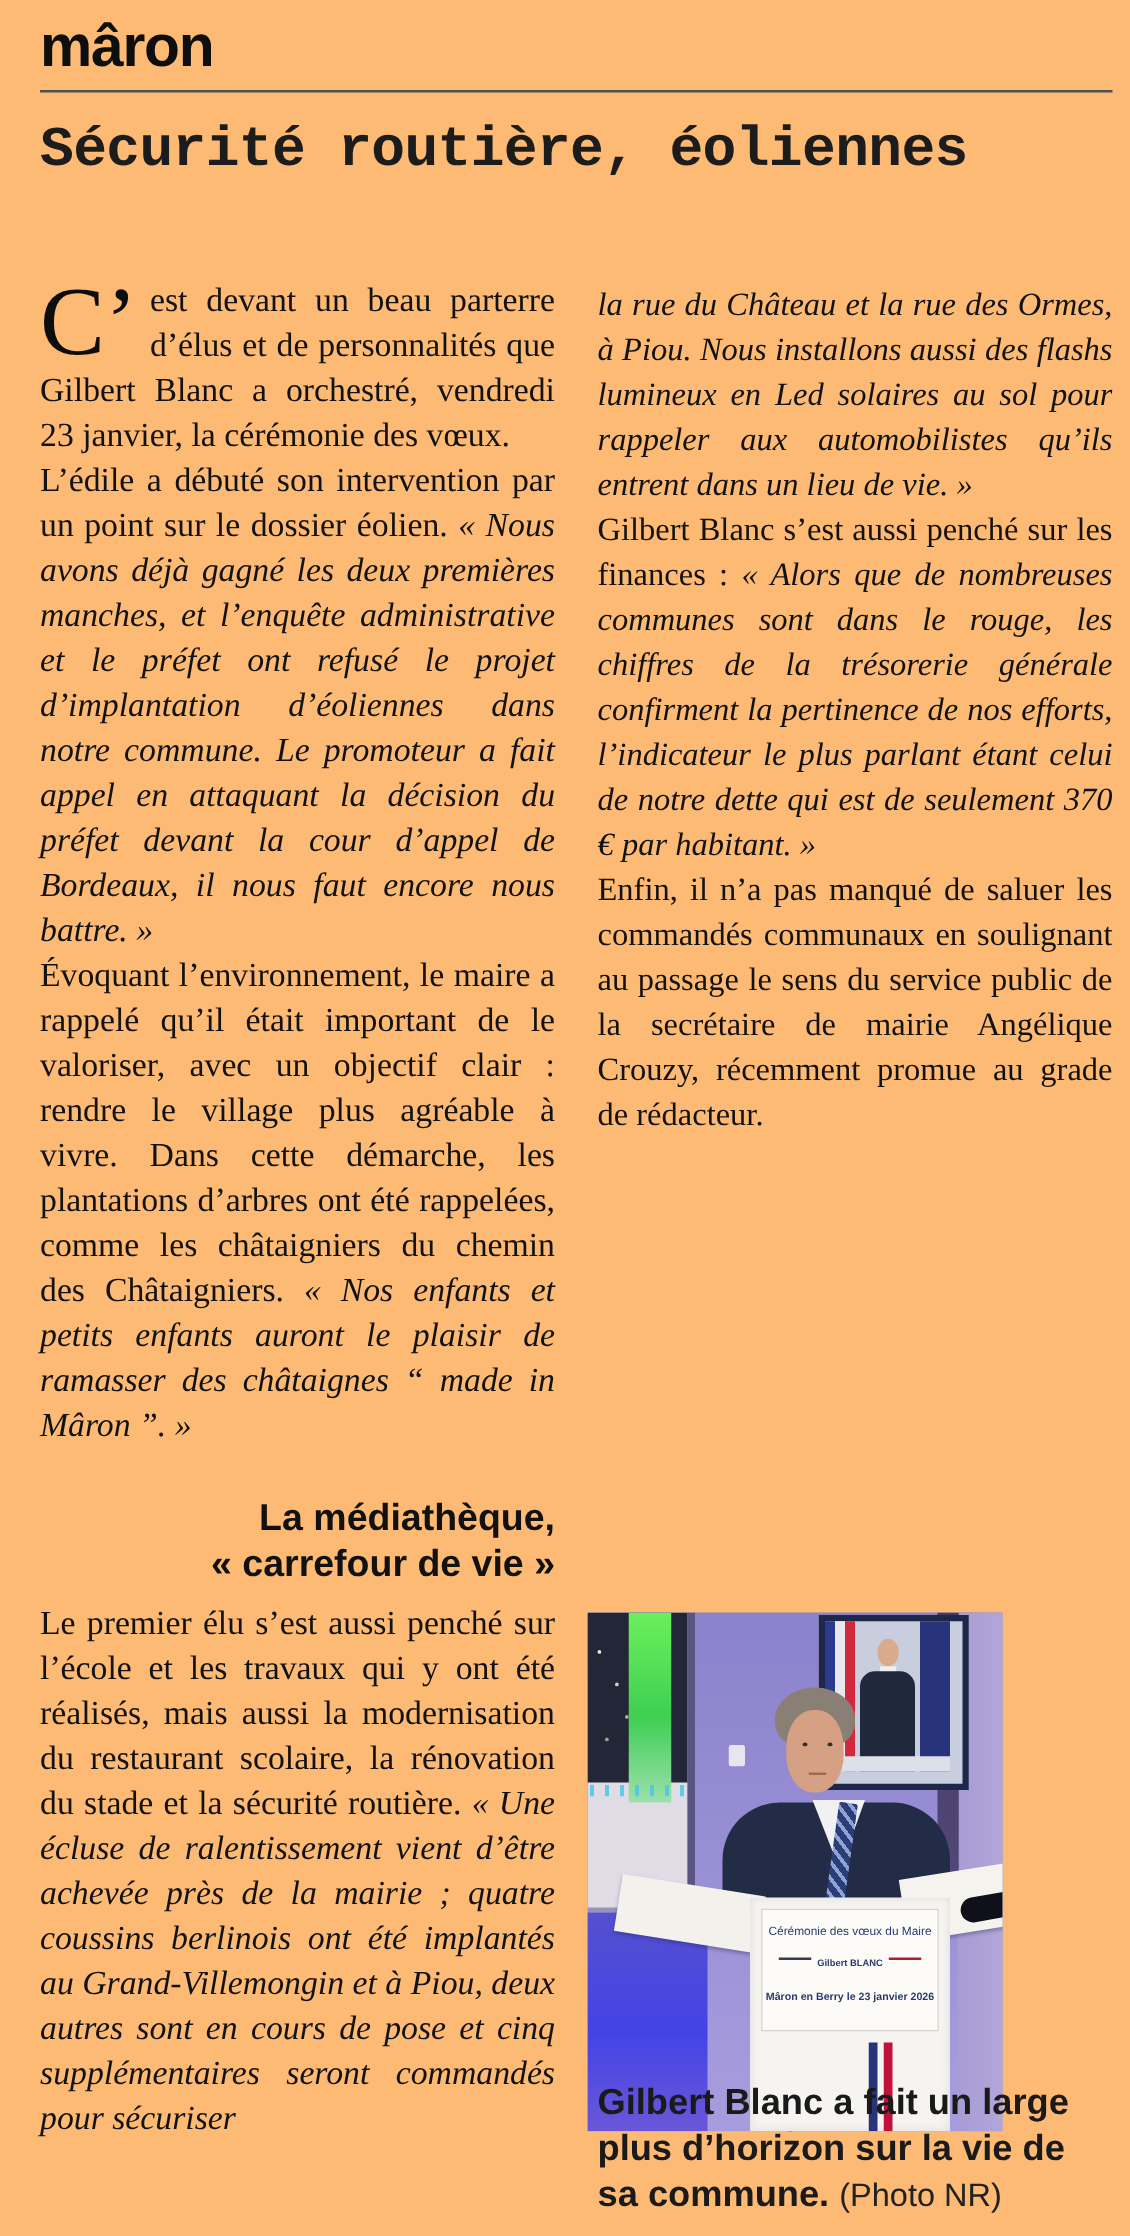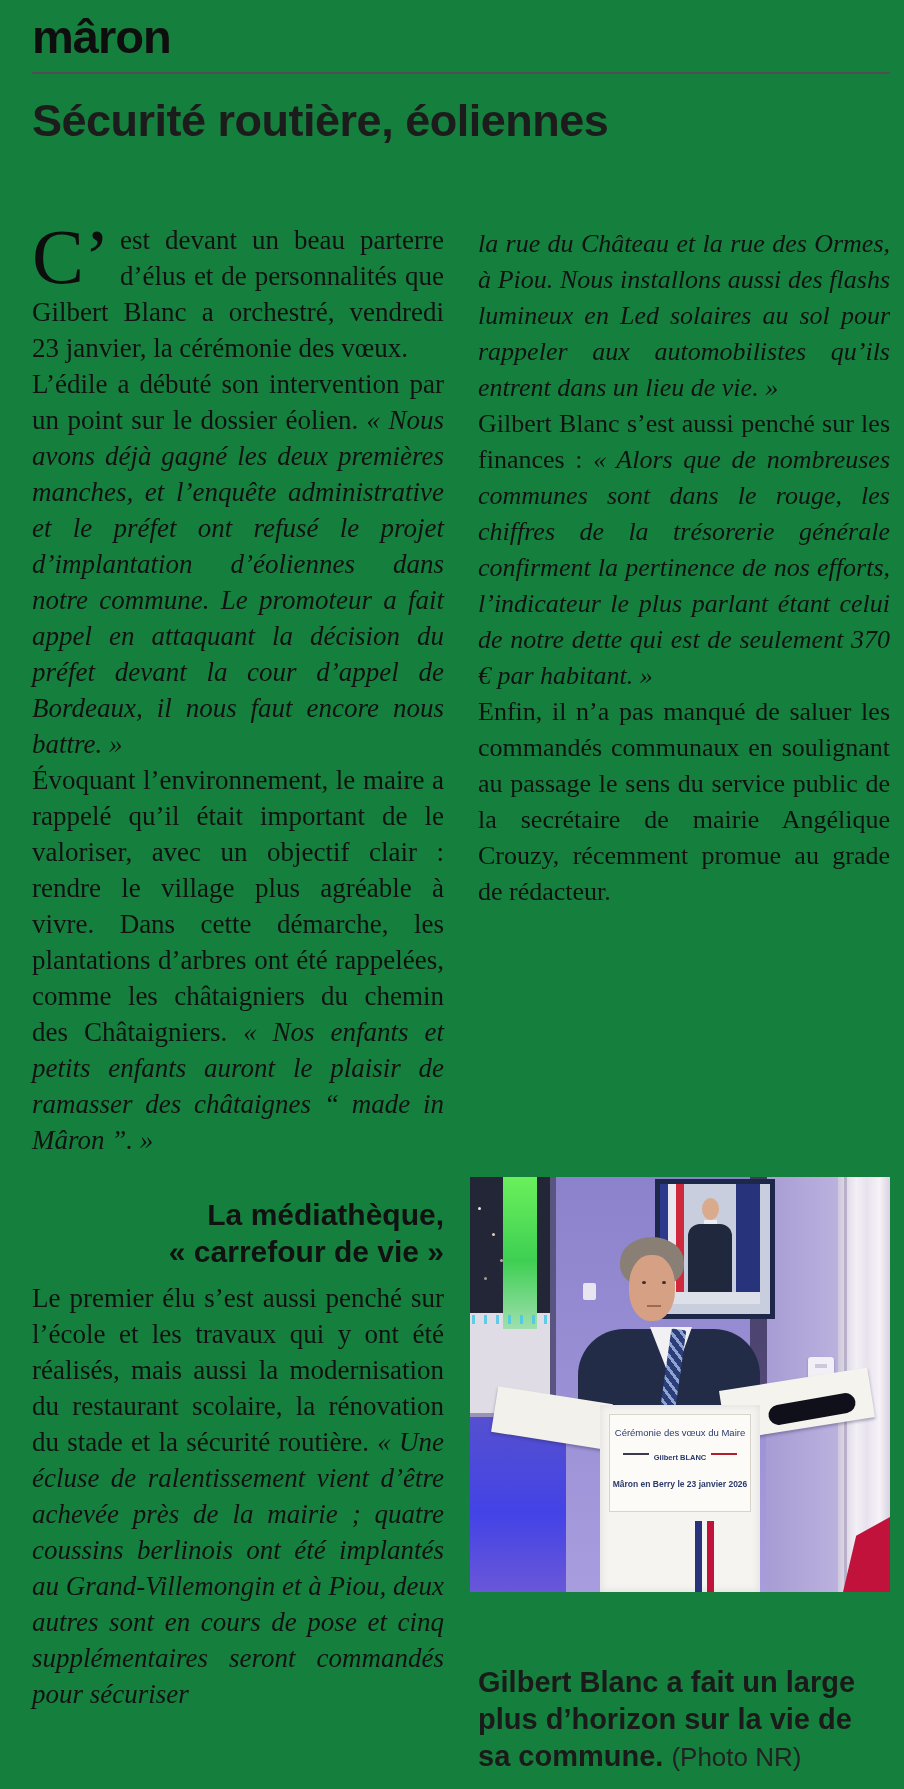--- a/index.html
+++ b/index.html
@@ -1,18 +1,18 @@
 <!DOCTYPE html>
 <html lang="fr"><head>
 <meta charset="utf-8">
 <style>
   html,body { margin:0; padding:0; background:#ffffff; }
   #page {
     position:relative; width:904px; height:1789px;
-    background:#15803d; overflow:hidden;
+    background:#fdba74; overflow:hidden;
     font-family:"Liberation Serif", serif; color:#101010;
   }
 
   
   .masthead {
     position:absolute; left:32px; top:8px; width:858px;
     font-family:"Liberation Sans", sans-serif; font-weight:bold;
     font-size:47px; line-height:58px; color:#0e0e0e; letter-spacing:-1px;
   }
   .masthead-rule {
@@ -43,21 +43,21 @@
   }
   .subheading {
     margin:38px 0 10px 0;
     font-family:"Liberation Sans", sans-serif; font-weight:bold;
     font-size:30px; line-height:37px; color:#111; text-align:left;
   }
   .subheading span { display:block;text-align:right; }
 
   
   .photo {
-    position:absolute; left:470px; top:1177px; width:420px; height:415px;
+    position:absolute; left:470px; top:1290px; width:332px; height:415px;
     overflow:hidden; background:linear-gradient(180deg,#8b82cc,#9c92d6 60%,#a79dde);
   }
   .photo div { position:absolute; }
   .wall-right { left:296px; top:0; width:124px; height:415px;
     background:linear-gradient(90deg,#a79cd4,#bcb2de 60%,#c3bade); }
   .doorway { left:280px; top:0; width:17px; height:235px;
     background:linear-gradient(180deg,#3f3a5e,#55497a); }
   .curtain { left:368px; top:0; width:52px; height:415px;
     background:linear-gradient(90deg,#cfc8dc,#f3eff5 35%,#e8e2ee 55%,#f6f2f7 80%,#d8d1e2); }
   .curtain-crease { left:374px; top:0; width:3px; height:415px; background:#b9b0c9; }
@@ -137,21 +137,21 @@
   .cap-credit { font-weight:normal; font-size:26px; color:#222; }
 </style>
 </head>
 <body>
 
 <div id="page">
 
   <div class="masthead">mâron</div>
   <div class="masthead-rule"></div>
 
-  <h1 class="headline" style="margin:0;">
+  <h1 class="headline" style="margin:0;font-family:Liberation Mono, monospace;">
     <span>Sécurité routière, éoliennes</span>
   </h1>
 
   <div class="col" id="col1">
     <p><span class="dropcap">C’</span><span>est devant un beau parterre d’élus et de personnalités que Gilbert Blanc a orchestré, vendredi 23 janvier, la cérémonie des vœux.</span></p>
     <p><span>L’édile a débuté son intervention par un point sur le dossier éolien. </span><span class="q">« Nous avons déjà gagné les deux premières manches, et l’enquête administrative et le préfet ont refusé le projet d’implantation d’éoliennes dans notre commune. Le promoteur a fait appel en attaquant la décision du préfet devant la cour d’appel de Bordeaux, il nous faut encore nous battre. »</span></p>
     <p><span>Évoquant l’environnement, le maire a rappelé qu’il était important de le valoriser, avec un objectif clair : rendre le village plus agréable à vivre. Dans cette démarche, les plantations d’arbres ont été rappelées, comme les châtaigniers du chemin des Châtaigniers. </span><span class="q">« Nos enfants et petits enfants auront le plaisir de ramasser des châtaignes “ made in Mâron ”. »</span></p>
     <h2 class="subheading">
       <span>La médiathèque,</span>
       <span>« carrefour de vie »</span>

